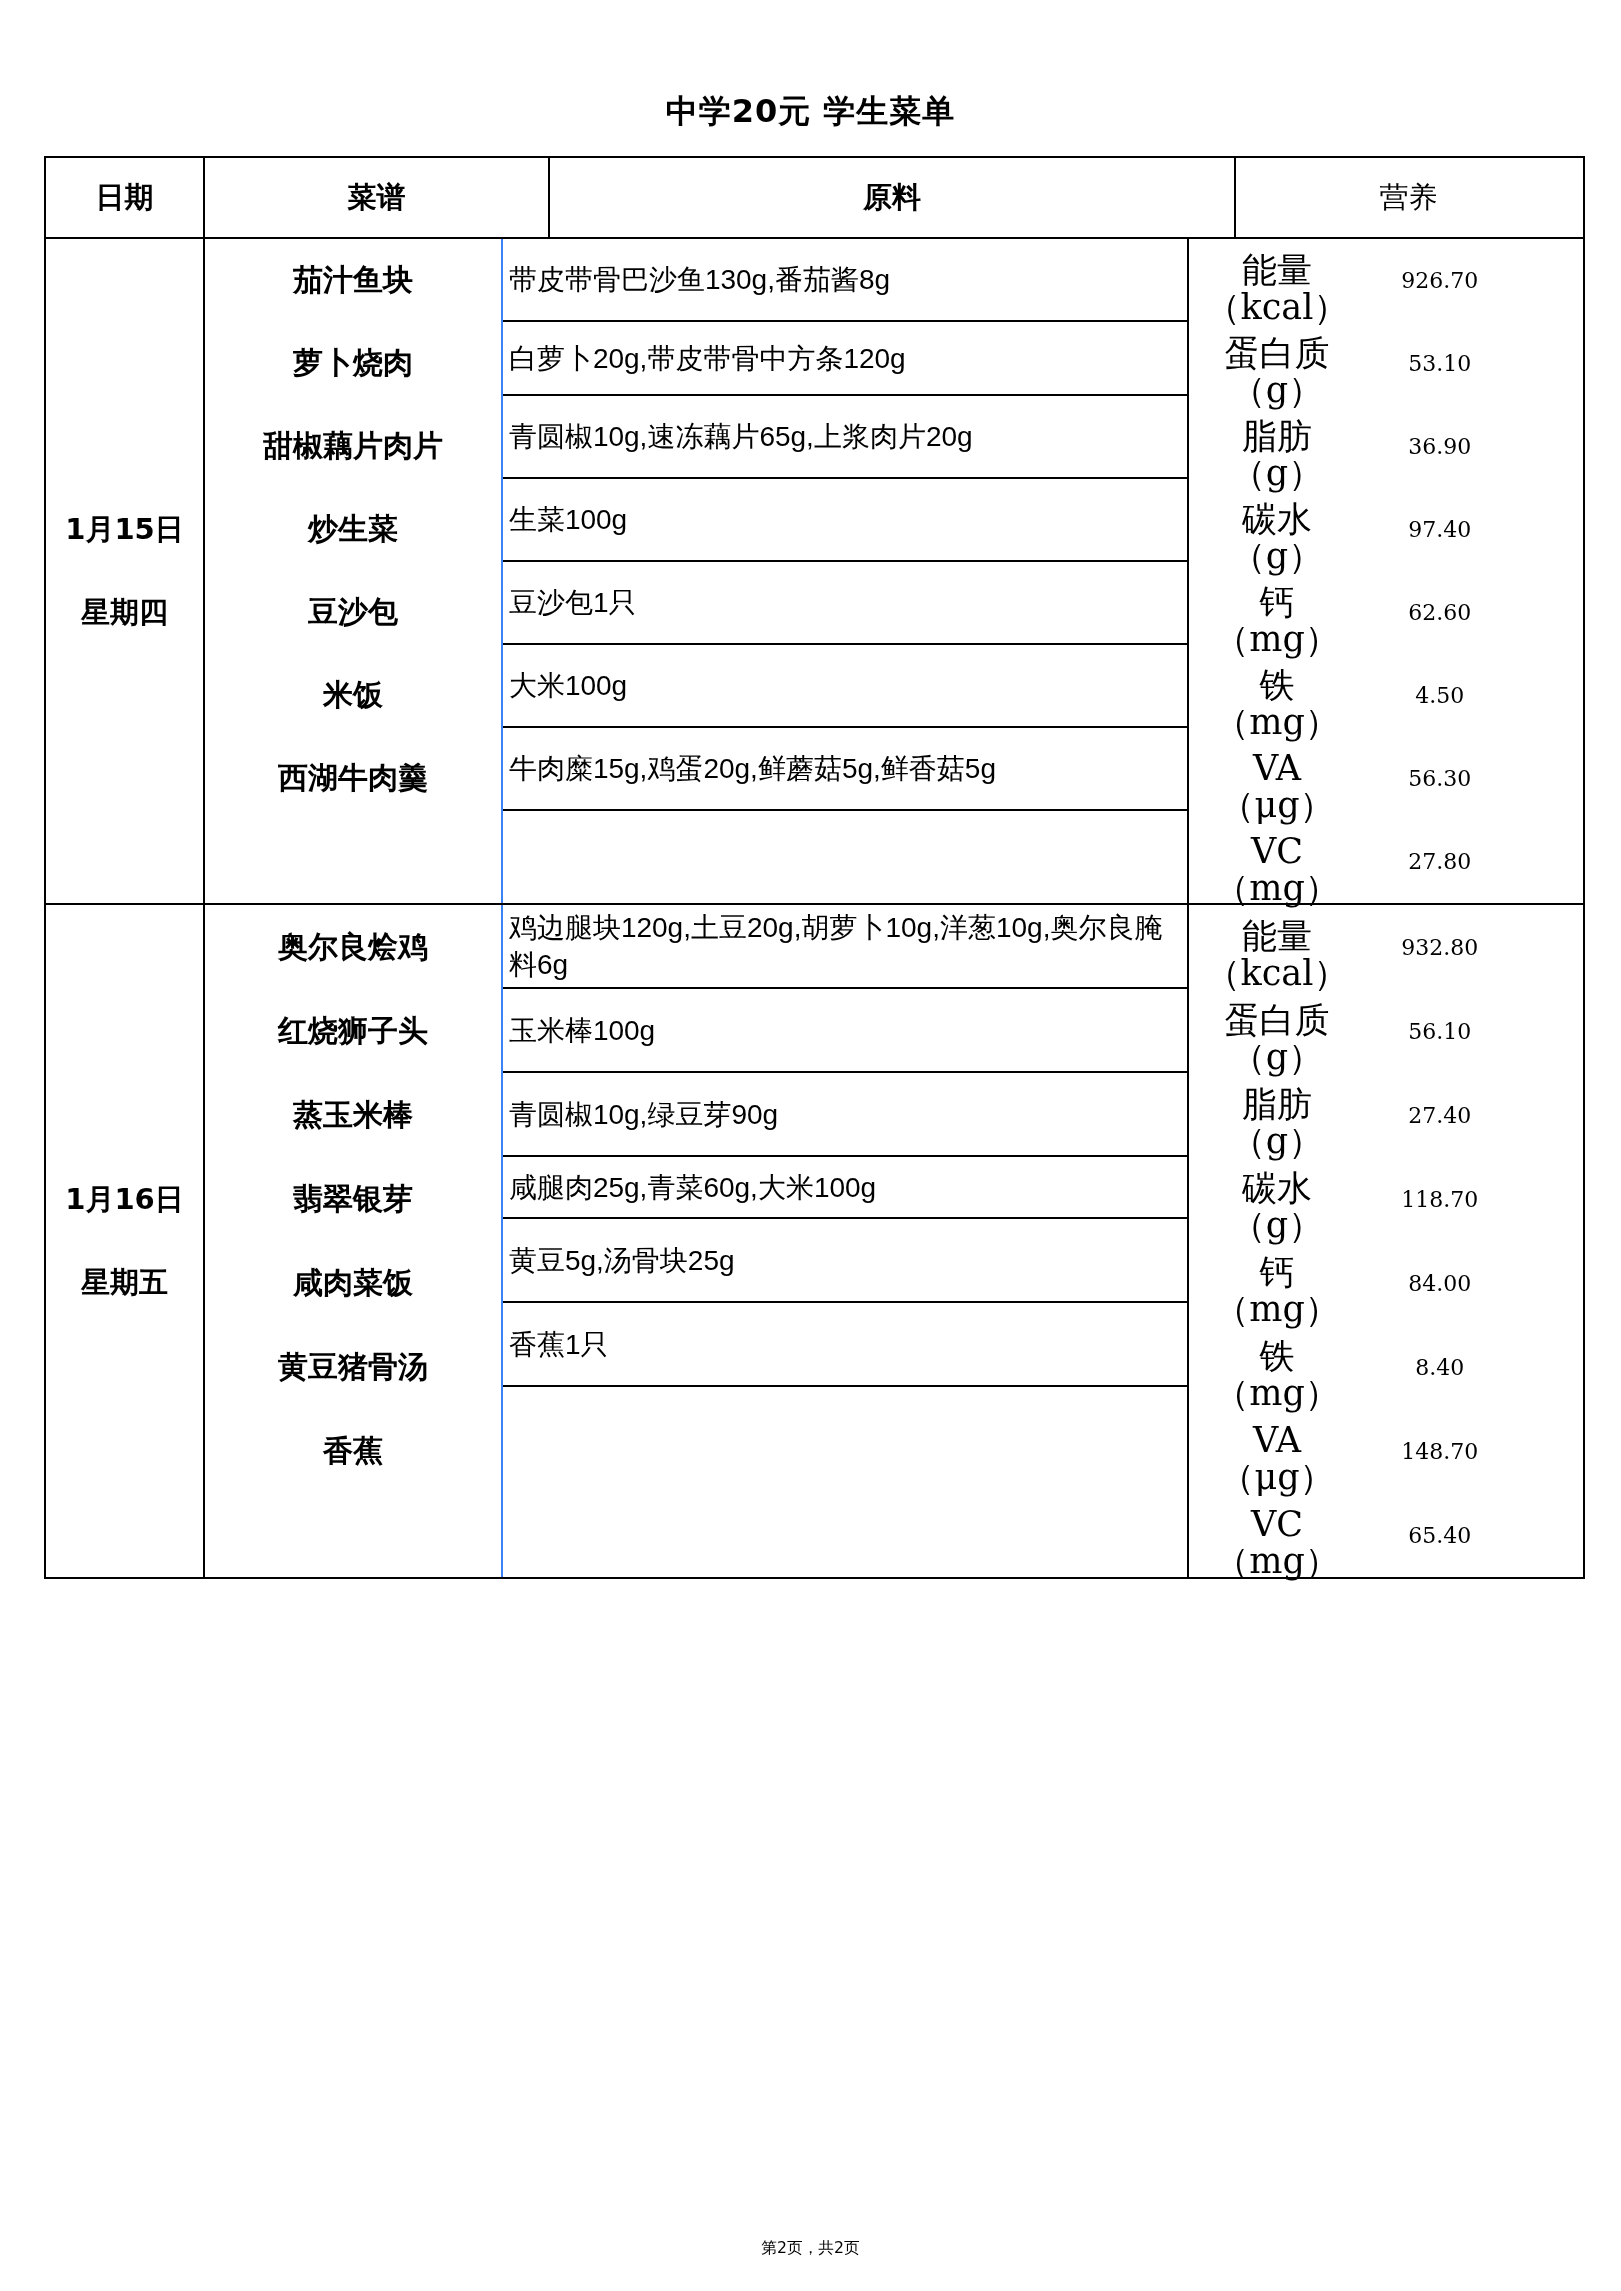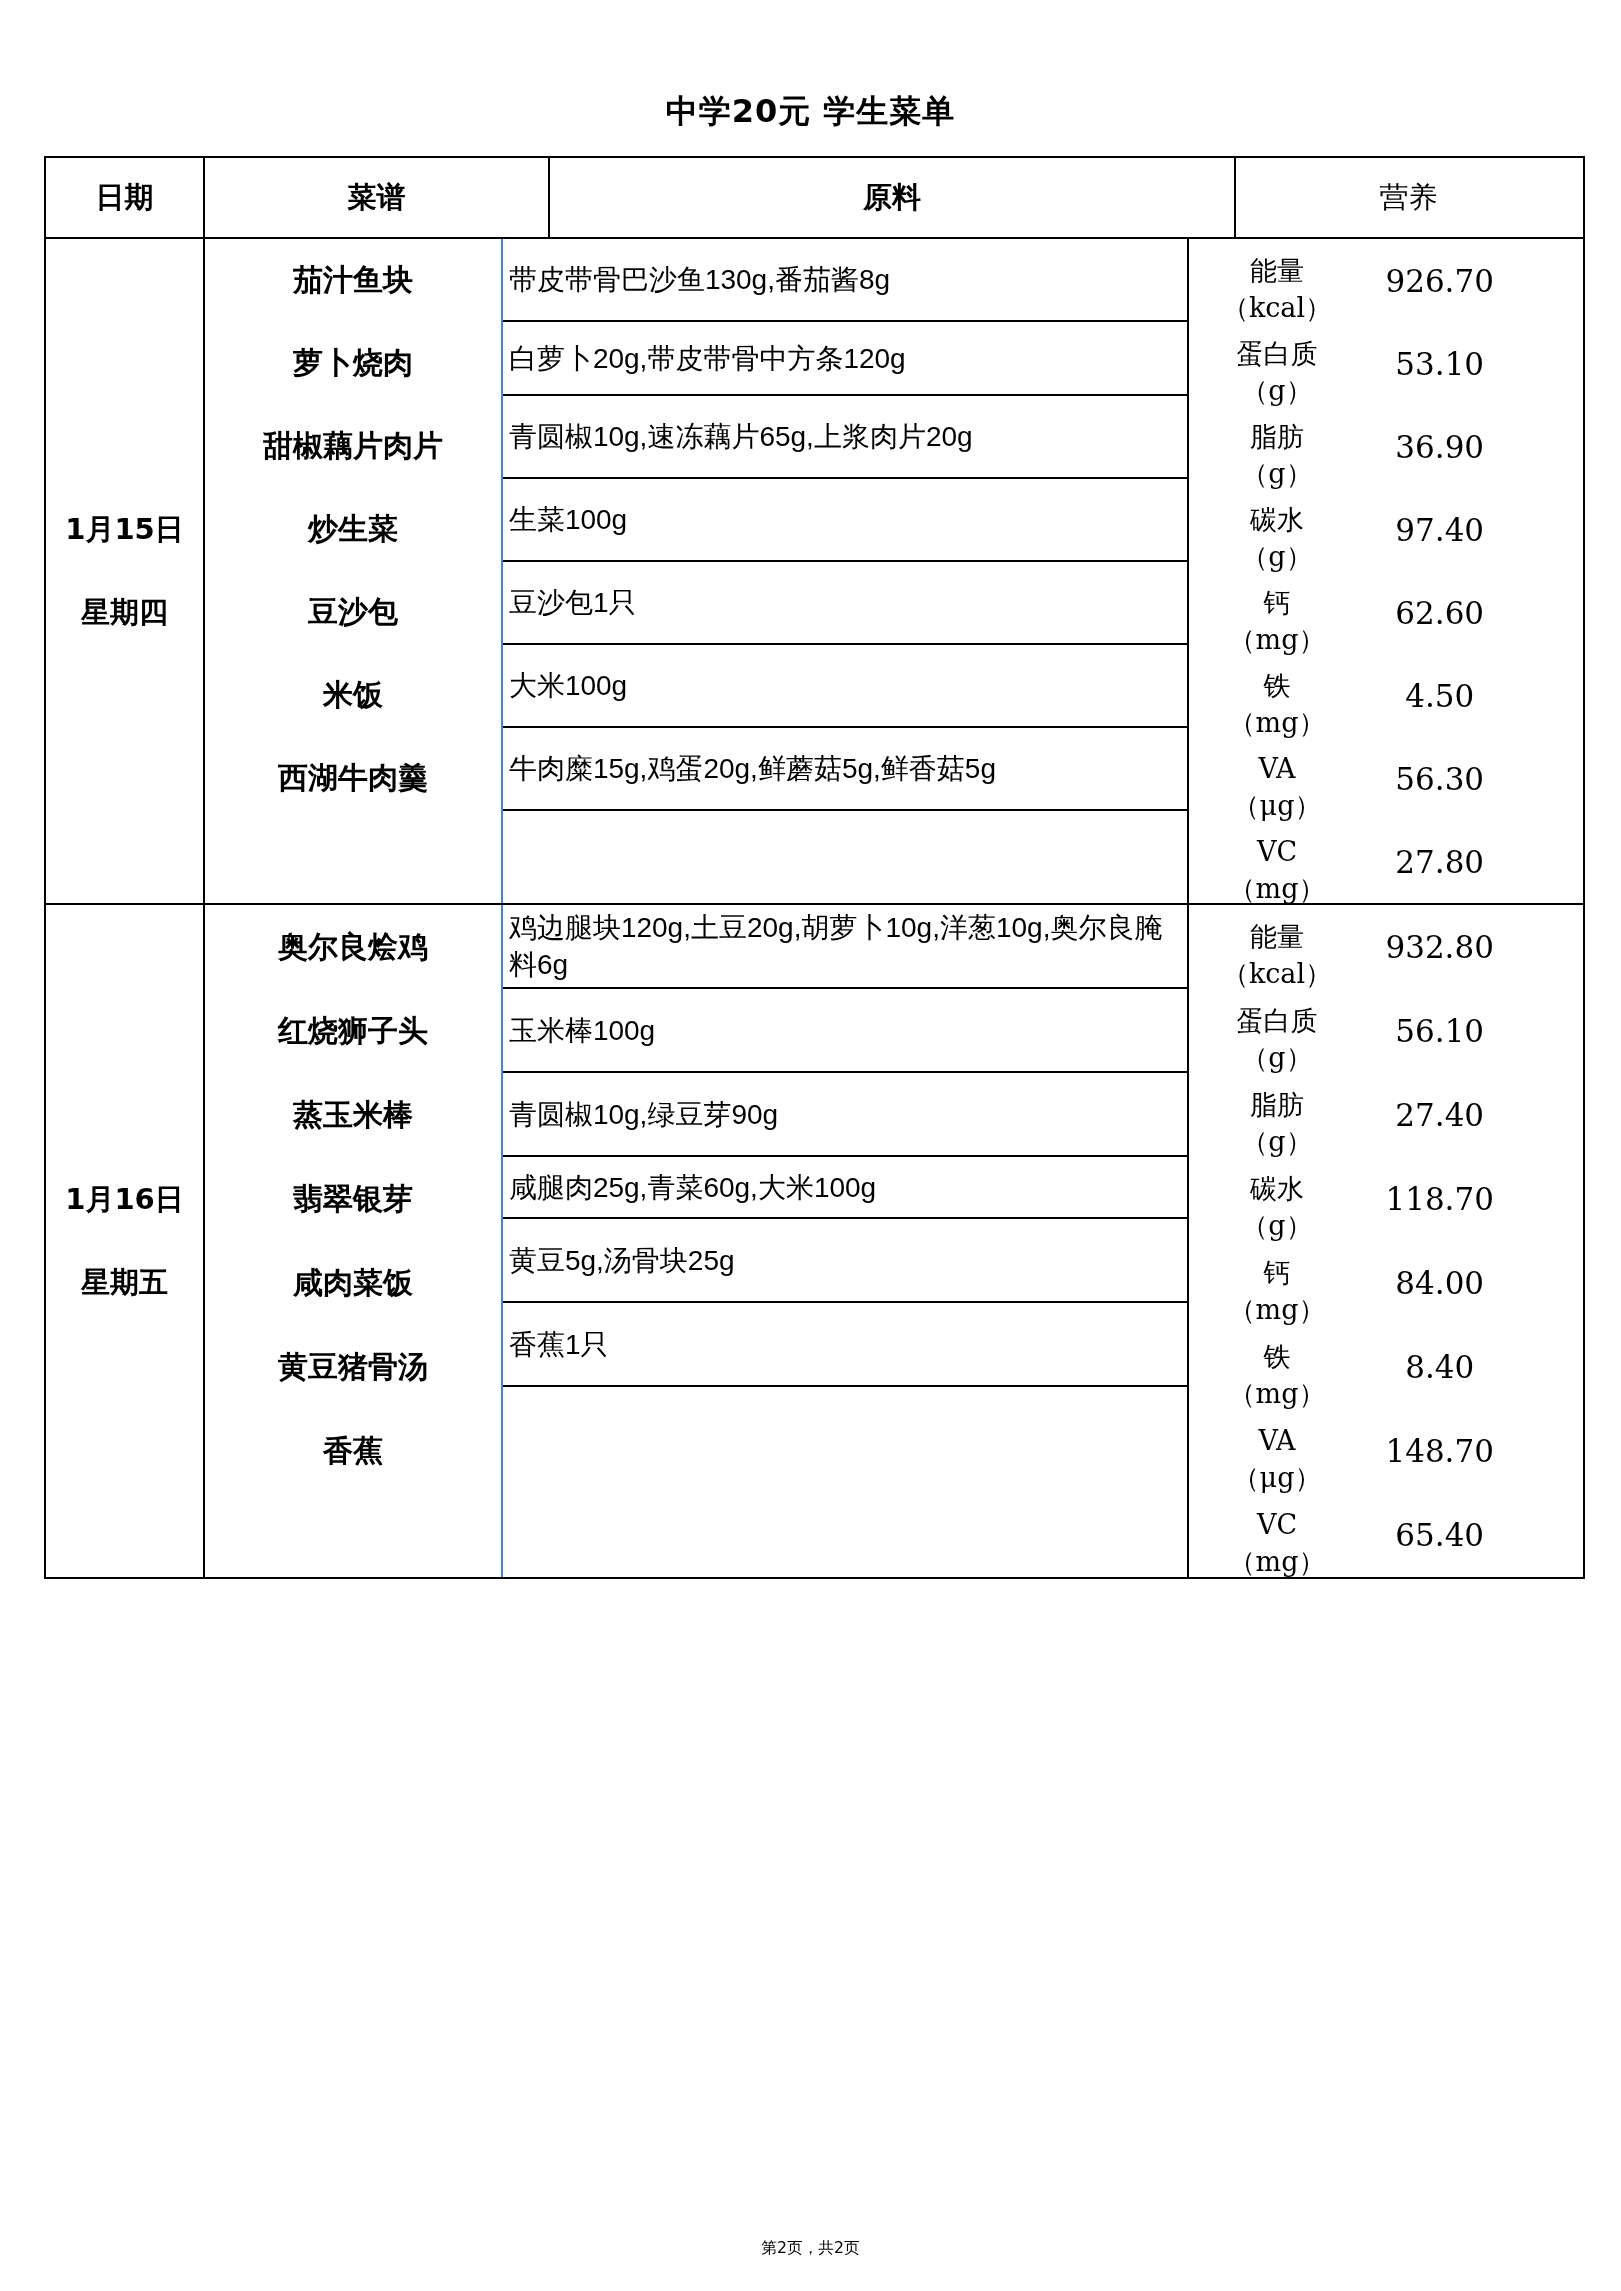--- a/index.html
+++ b/index.html
@@ -15,22 +15,22 @@
   .block:last-child { border-bottom:none; }
   .datecol { width:159px; border-right:2px solid #000; box-sizing:border-box; display:flex; flex-direction:column; align-items:center; justify-content:center; font-weight:bold; font-size:29px; }
   .datecol span { display:block; height:83px; line-height:83px; }
   .dishcol { width:298px; border-right:2px solid #3b82f6; box-sizing:border-box;text-align:right; }
   .dish { display:flex; align-items:center; justify-content:center; font-weight:bold; font-size:30px; box-sizing:border-box; }
   .matcol { width:686px; border-right:2px solid #000; box-sizing:border-box; }
   .mat { display:flex; align-items:center; padding-left:5.9px; font-size:28px; font-family:"Liberation Sans", sans-serif; border-bottom:2px solid #000; box-sizing:border-box; line-height:37px; }
   .mat:last-child { border-bottom:none; }
   .nutcol { width:345px; box-sizing:border-box; }
   .nut { display:flex; align-items:center; box-sizing:border-box; }
-  .nlabel { width:176px; text-align:center; font-family:"DejaVu Serif", serif; font-size:27px; line-height:37px;margin-top:16px; }
-  .nval { flex:1; text-align:center; font-family:"DejaVu Serif", serif; font-size:31px; padding-right:19.6px; }
+  .nlabel { width:176px; text-align:center; font-family:"DejaVu Serif", serif; font-size:35px; line-height:37px;margin-top:16px; }
+  .nval { flex:1; text-align:center; font-family:"DejaVu Serif", serif; font-size:22px; padding-right:19.6px; }
   .footer { position:absolute; left:0; width:1621px; top:2238px; text-align:center; font-size:15.7px; }
 </style>
 </head>
 <body>
 
 <div class="title">中学20元 学生菜单</div>
 
 <div class="tbl">
   <div class="hdr">
     <div class="c1 bold">日期</div>

